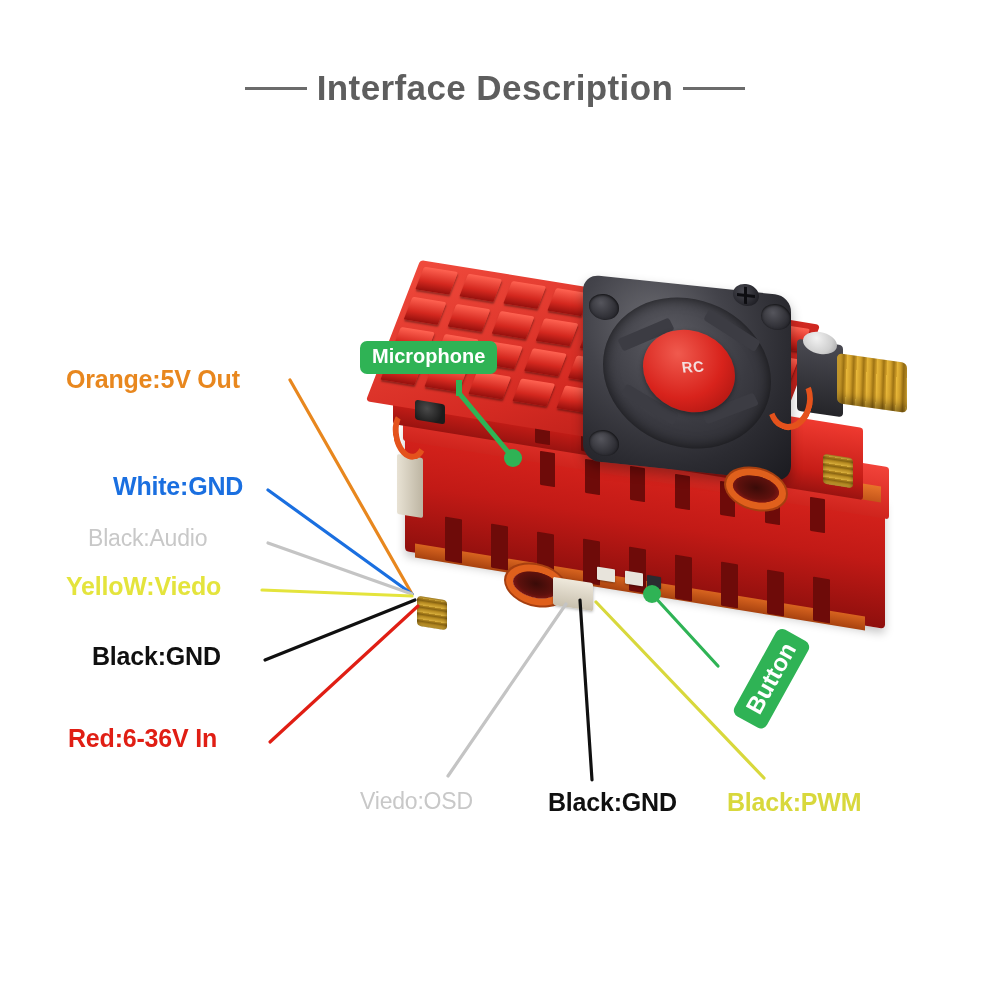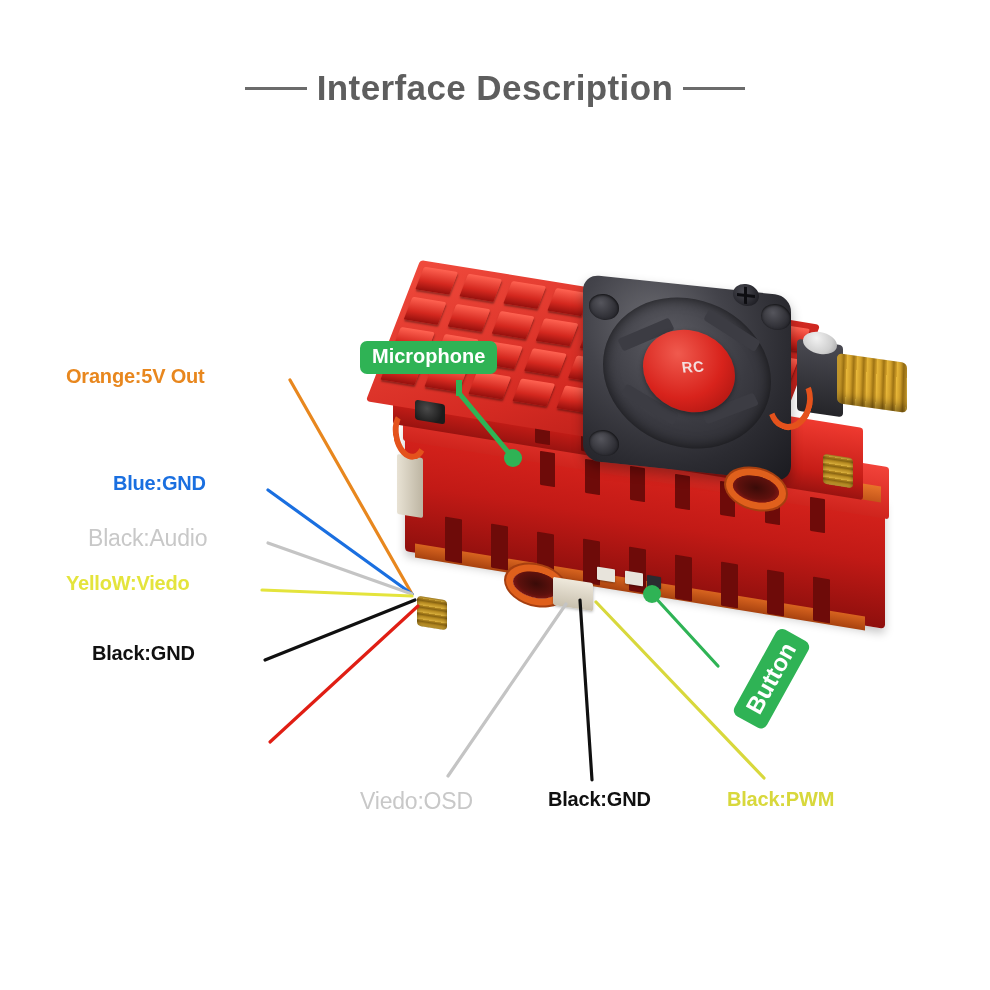--- a/index.html
+++ b/index.html
@@ -279,21 +279,21 @@
     left: 12px; top: 176px;
     width: 26px; height: 60px;
     background: linear-gradient(90deg,#e8e2d4 0%, #bdb5a2 100%);
     border-radius: 2px;
     transform: skewY(9deg);
   }
 
   
   .wire-label {
     position: absolute;
-    font-size: 20px;
+    font-size: 25px;
     font-weight: bold;
     white-space: nowrap;
     letter-spacing: -0.2px;
   }
   .wire-label.small {
     font-size: 23px;
     font-weight: normal;
   }
 
   
@@ -453,24 +453,25 @@
         <line x1="718" y1="666" x2="652" y2="594" stroke="#2fb355" stroke-width="3.2" stroke-linecap="round"></line>
       </g>
     <g id="leader-dot-group">
         <circle cx="513" cy="458" r="9" fill="#2fb355"></circle>
         <circle cx="652" cy="594" r="9" fill="#2fb355"></circle>
       </g>
   <line x1="459" y1="380" x2="459" y2="396" stroke="#2fb355" stroke-width="6"></line>
     </svg>
 
   <div class="wire-label" style="left: 66px; top: 365px; color: rgb(232, 135, 30);">Orange:5V Out</div>
-  <div class="wire-label" style="left: 113px; top: 472px; color: rgb(26, 111, 224);">Blue:GND</div>
+  <div class="wire-label" style="left: 113px; top: 472px; color: rgb(26, 111, 224);">White:GND</div>
   <div class="wire-label small" style="left: 88px; top: 525px; color: rgb(200, 200, 200);">Black:Audio</div>
   <div class="wire-label" style="left: 66px; top: 572px; color: rgb(228, 228, 60);">YelloW:Viedo</div>
   <div class="wire-label" style="left: 92px; top: 642px; color: rgb(16, 16, 16);">Black:GND</div>
+  <div class="wire-label" style="left: 68px; top: 724px; color: rgb(224, 30, 20);">Red:6-36V In</div>
 
   <div class="wire-label small" style="left: 360px; top: 788px; color: rgb(200, 200, 200);">Viedo:OSD</div>
   <div class="wire-label" style="left: 548px; top: 788px; color: rgb(16, 16, 16);">Black:GND</div>
   <div class="wire-label" style="left: 727px; top: 788px; color: rgb(216, 216, 60);">Black:PWM</div>
 
   <div class="badge" id="badge-microphone" style="left: 360px; top: 341px; background: rgb(47, 179, 85); color: rgb(255, 255, 255);">Microphone</div>
   <div class="badge" id="badge-button" style="left: 722px; top: 660px; background: rgb(47, 179, 85); color: rgb(255, 255, 255);">Button</div>
 
 </div>
 

